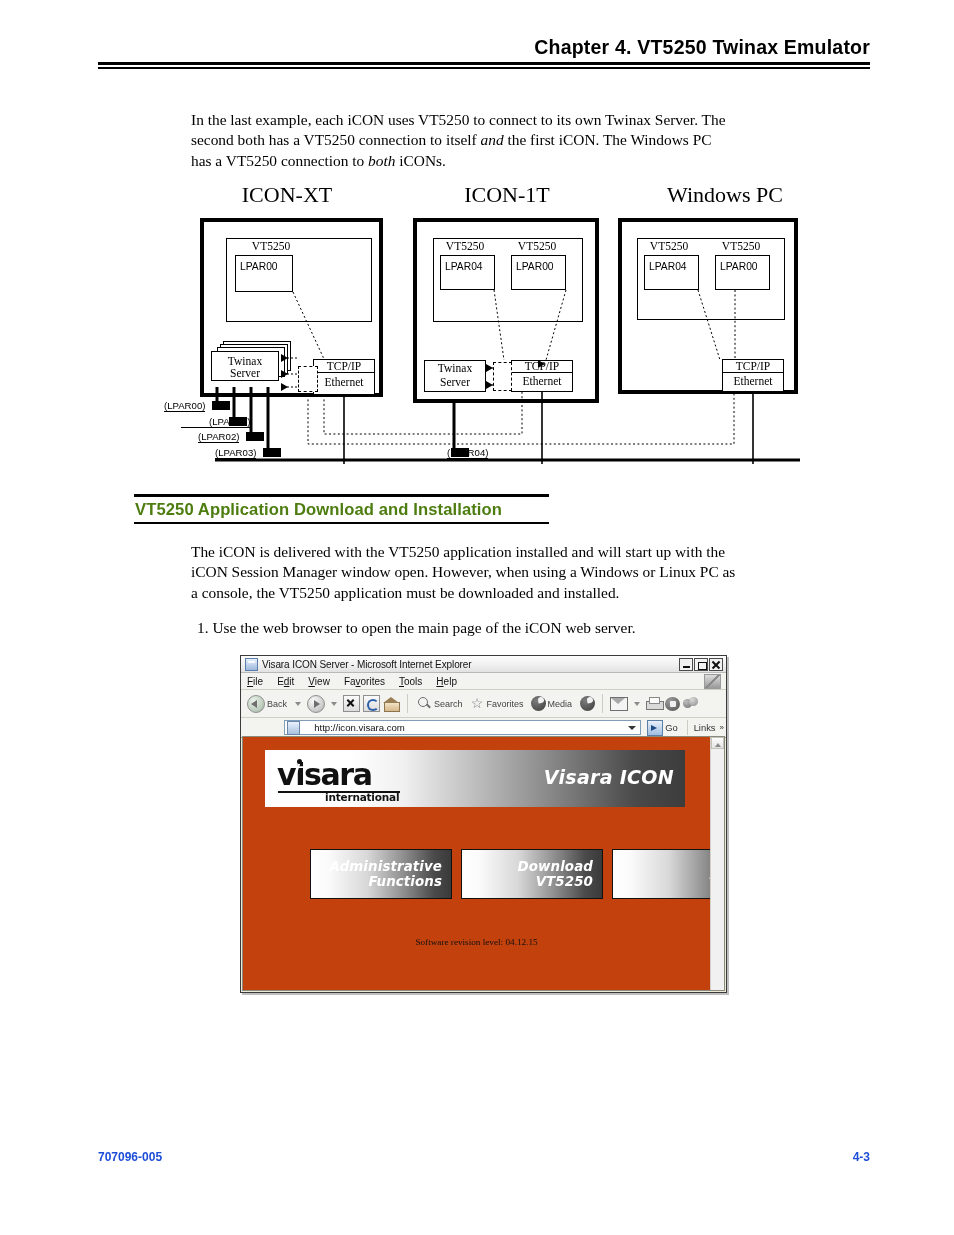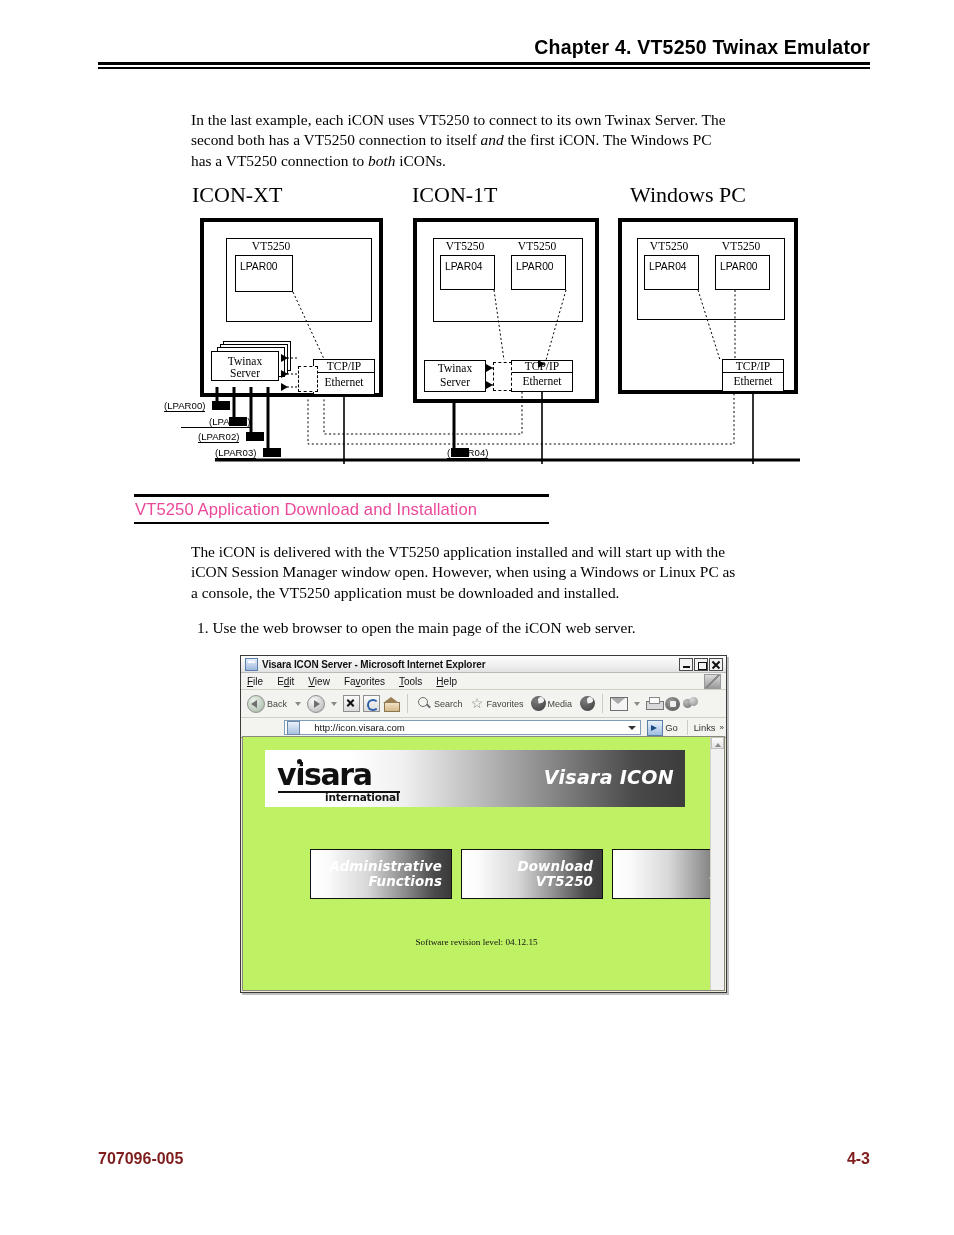--- a/index.html
+++ b/index.html
@@ -31,31 +31,31 @@
     font-size:15.4px; line-height:1.33; color:#000;
     text-align:left;
   }
   .para i{ font-style:italic; }
 
   
   .sect{ position:absolute; left:134px; top:494px; width:415px; }
   .sect-rule-top{ height:2.5px; background:#000; }
   .sect-title{
     font-family:"Liberation Sans", sans-serif;
-    font-weight:normal; font-size:16.6px; color:#ec4899;
+    font-weight:bold; font-size:16.6px; color:#4d7c0f;
     padding:3px 0 2px 1px; letter-spacing:.1px;
   }
   .sect-rule-bot{ height:2.5px; background:#000; }
 
   
   .diagram{ position:absolute; left:160px; top:182px; width:640px; height:290px; }
   .dg-title{
     position:absolute;
     font-family:"Liberation Serif", serif;
-    font-size:22px; color:#000; white-space:nowrap;
+    font-size:22px; color:#000; text-align:center; white-space:nowrap;
   }
   .box-outer{
     position:absolute; border:4px solid #000; background:#fff; box-sizing:border-box;
   }
   .box-inner{
     position:absolute; border:1.3px solid #000; background:#fff; box-sizing:border-box;
   }
   .lbl{
     position:absolute; font-family:"Liberation Serif", serif;
     font-size:11.5px; color:#000; white-space:nowrap; text-align:center;
@@ -91,21 +91,21 @@
   .tb-icon{
     width:11px; height:11px; margin:0 4px 0 2px;
     background:linear-gradient(#e8f0fb,#9cb7dc);
     border:1px solid #5a7fae; position:relative; flex:none;
   }
   .tb-icon:after{
     content:""; position:absolute; left:2px; top:2px; right:2px; height:2px;
     background:#fff; opacity:.8;
   }
   .tb-title{
-    font-size:10px; font-weight:bold; color:#111; flex:1;
+    font-size:10px; font-weight:normal; color:#111; flex:1;
     white-space:nowrap; overflow:hidden; letter-spacing:-.1px;
   }
   .winbtns{ display:flex; gap:1px; margin-right:1px; }
   .wb{
     width:14px; height:13px; border:1px solid #4b4b4b; background:#f2f2f2;
     position:relative; box-sizing:border-box;
   }
   .wb i{ position:absolute; background:#111; }
   .wb.min i{ left:3px; bottom:2px; width:7px; height:2px; }
   .wb.max i{ left:3px; top:3px; width:7px; height:6px; background:none; border:1.6px solid #111; }
@@ -260,21 +260,21 @@
   }
   .gotext,.linkstext{ font-size:9.4px;color:#333; }
   .lsep{ width:1px;height:15px;background:#cbcbc2;margin:0 3px; }
   .chev{ font-size:8px;color:#333; margin-left:1px; }
 
   .viewport{
     position:absolute; left:1px; right:1px; top:80px; bottom:1px;
     background:#fff; border:1px solid #8a8a7d; box-sizing:border-box;
     display:flex;
   }
-  .content{ flex:1; position:relative; overflow:hidden; background:#bef264; }
+  .content{ flex:1; position:relative; overflow:hidden; background:#c2410c; }
   .vscroll{
     width:13px; background:#f1f1f1; border-left:1px solid #d4d0c8; position:relative; flex:none;
   }
   .vs-up{
     height:12px; background:linear-gradient(#fdfdfd,#e3e3e3); border:1px solid #c3c3bb;
     box-sizing:border-box; position:relative;
   }
   .vs-up:after{
     content:"";position:absolute;left:3px;top:5px;width:0;height:0;
     border-left:3px solid transparent;border-right:3px solid transparent;border-bottom:4px solid #8a8a8a;
@@ -324,21 +324,21 @@
   }
   .revtext{
     position:absolute; left:0; right:0; top:200px; text-align:center;
     font-family:"Liberation Serif", serif; font-size:9.2px; color:#111;
   }
 
   
   .footer{ position:absolute; left:98px; top:1150px; width:772px; height:24px; }
   .foot-l, .foot-r{
     position:absolute; top:0;
-    font-family:"Liberation Sans", sans-serif; font-weight:bold; font-size:16px; color:#7f1d1d;text-align:center;
+    font-family:"Liberation Sans", sans-serif; font-weight:bold; font-size:12px; color:#1d4ed8;text-align:center;
   }
   .foot-l{ left:0; }
   .foot-r{ right:0; }
 </style>
 </head>
 <body>
 
 <div class="page">
 
   <div class="hdr-wrap">

